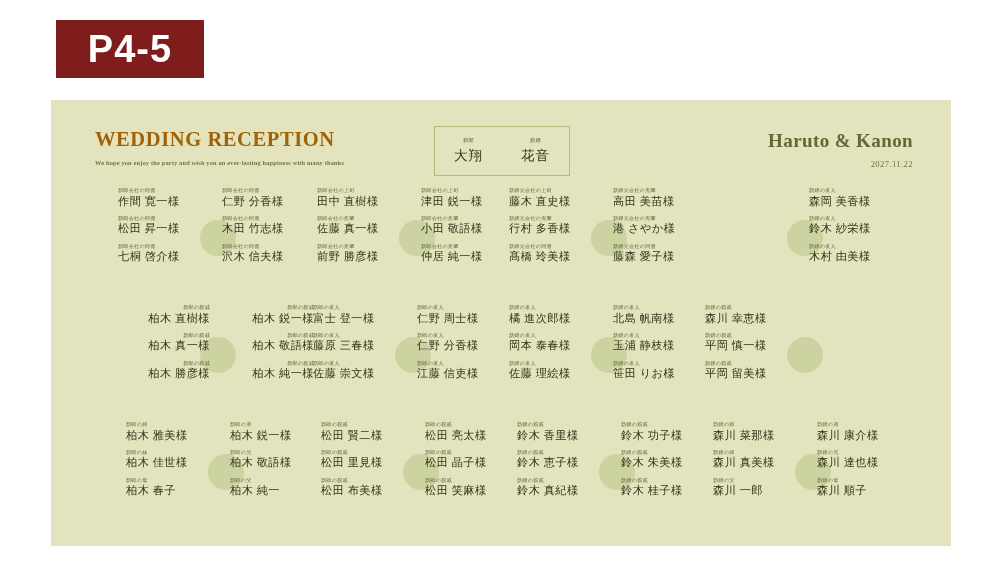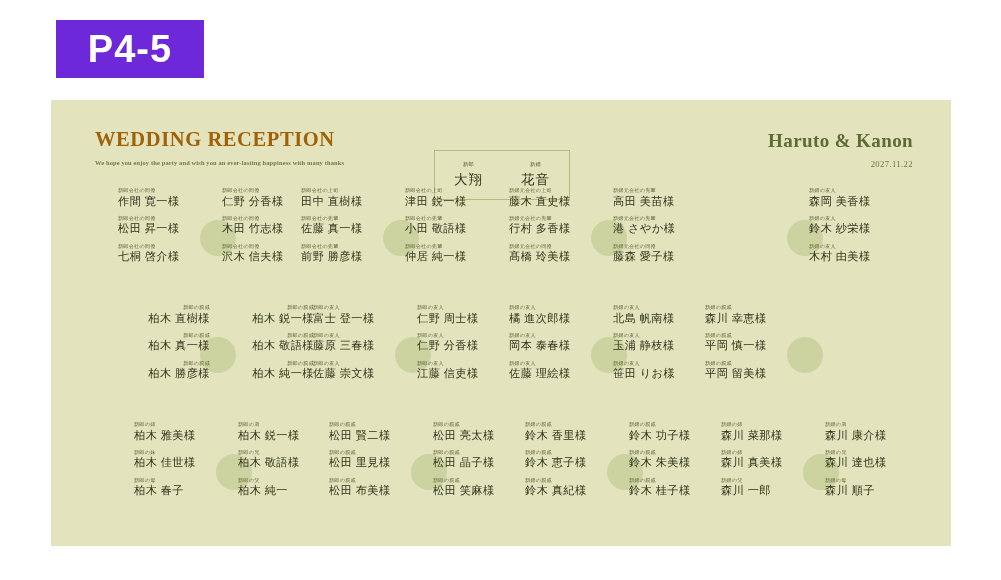--- a/index.html
+++ b/index.html
@@ -15,21 +15,21 @@
     position: relative;
   }
 
   
   #page-badge {
     position: absolute;
     left: 56px;
     top: 20px;
     width: 148px;
     height: 58px;
-    background: #6d28d9;
+    background: #7f1d1d;
     display: flex;
     align-items: center;
     justify-content: center;
   }
   #page-badge .badge-text {
     color: #ffffff;
     font-size: 38px;
     font-weight: bold;
     letter-spacing: 1px;
     font-family: "Liberation Sans", sans-serif;
@@ -76,21 +76,20 @@
 
   #couple-box {
     position: absolute;
     left: 383px;
     top: 26px;
     width: 134px;
     height: 48px;
     border: 1px solid #b9b municipality;
     border: 1px solid #b9b97f;
     display: flex;
-    margin-top: 24px;
   }
   .couple-cell {
     flex: 1;
     display: flex;
     flex-direction: column;
     align-items: center;
     justify-content: center;
   }
   .couple-role {
     font-size: 5.2px;
@@ -245,21 +244,21 @@
             <div class="seat">
               <div class="seat-role">新郎会社の同僚</div>
               <div class="seat-name">木田 竹志様</div>
             </div>
             <div class="seat">
               <div class="seat-role">新郎会社の同僚</div>
               <div class="seat-name">沢木 信夫様</div>
             </div>
           </div>
         </div>
-        <div class="table-group" style="left: 250px;">
+        <div class="table-group" style="left: 266px;">
           <div class="table-dot"></div>
           <div class="seat-col col-left">
             <div class="seat">
               <div class="seat-role">新郎会社の上司</div>
               <div class="seat-name">田中 直樹様</div>
             </div>
             <div class="seat">
               <div class="seat-role">新郎会社の先輩</div>
               <div class="seat-name">佐藤 真一様</div>
             </div>
@@ -437,21 +436,21 @@
               <div class="seat-role">新婦の親戚</div>
               <div class="seat-name">平岡 慎一様</div>
             </div>
             <div class="seat">
               <div class="seat-role">新婦の親戚</div>
               <div class="seat-name">平岡 留美様</div>
             </div>
           </div>
         </div>
       </div>
-      <div class="guest-row" style="position: absolute; left: 16px; top: 234px; width: 900px; text-decoration: underline;">
+      <div class="guest-row" style="position: absolute; left: 8px; top: 234px; width: 900px; text-decoration: underline;">
         <div class="table-group" style="left: 67px;">
           <div class="table-dot"></div>
           <div class="seat-col col-left">
             <div class="seat">
               <div class="seat-role">新郎の姉</div>
               <div class="seat-name">柏木 雅美様</div>
             </div>
             <div class="seat">
               <div class="seat-role">新郎の妹</div>
               <div class="seat-name">柏木 佳世様</div>

